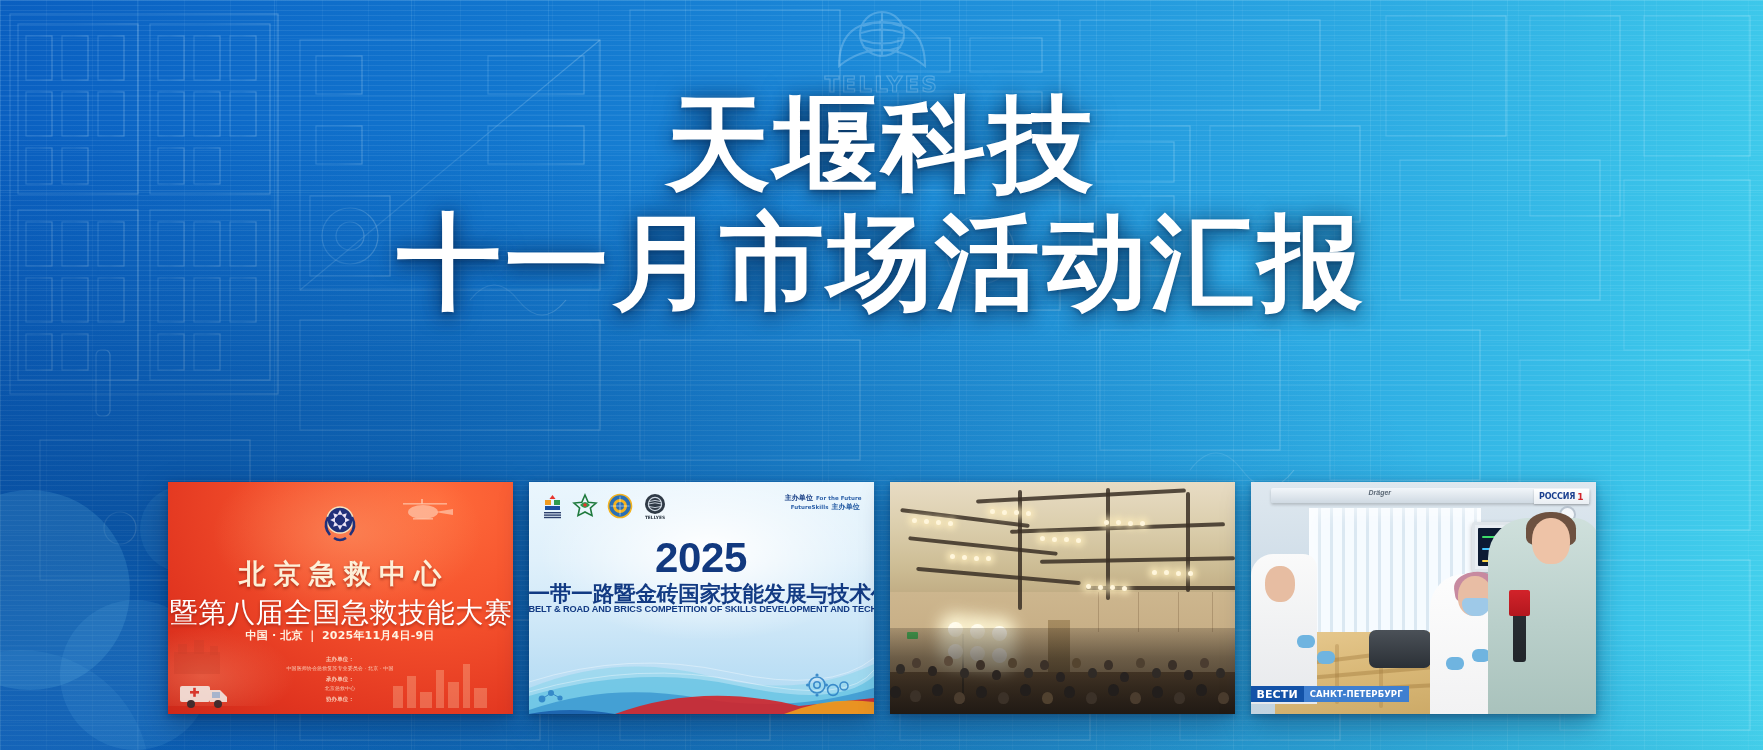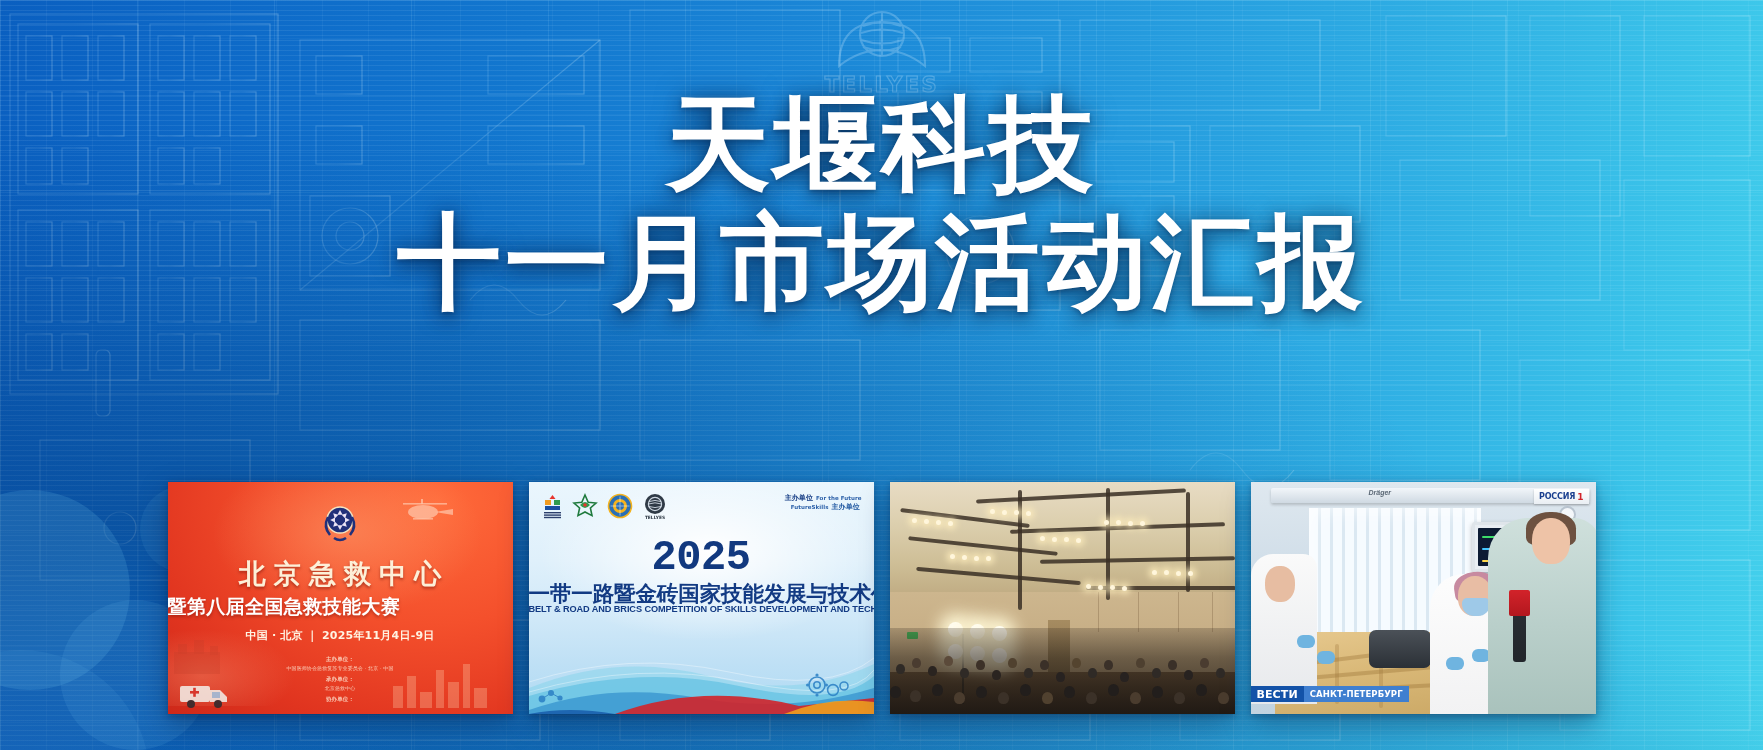--- a/index.html
+++ b/index.html
@@ -114,43 +114,43 @@
   .c1 .heli{ position:absolute; right:56px; top:10px; width:60px; height:34px; opacity:.7;}
   .c1 .emblem{ position:absolute; left:50%; top:15px; transform:translateX(-50%); width:50px;height:50px;}
   .c1 .t1{
     position:absolute; left:0; right:0; top:74px; text-align:center;
     font-size:27px; font-weight:700; letter-spacing:.30em;
     color:#fdf0d8; text-indent:.30em;
     font-family:"DejaVu Sans","Liberation Sans",sans-serif;
     text-shadow:0 2px 3px rgba(120,20,10,.55);
   }
   .c1 .t2{
-    position:absolute; left:0; right:0; top:112px; text-align:left;
-    font-size:19px; font-weight:700; letter-spacing:.02em; color:#ffffff;
+    position:absolute; left:0; right:0; top:112px; text-align:right;
+    font-size:28px; font-weight:400; letter-spacing:.02em; color:#ffffff;
     font-family:"DejaVu Sans","Liberation Sans",sans-serif;
     text-shadow:0 2px 3px rgba(120,20,10,.5);
   }
   .c1 .t3{
     position:absolute; left:0; right:0; top:146px; text-align:center;
     font-size:11px; font-weight:700; color:#fff3e2; letter-spacing:.02em;
     font-family:"DejaVu Sans","Liberation Sans",sans-serif;
   }
   .c1 .fine{ position:absolute; left:0; right:0; top:172px; text-align:center;
     font-size:5px; line-height:1.9; color:rgba(255,235,215,.80); letter-spacing:.02em;
     font-family:"DejaVu Sans","Liberation Sans",sans-serif; }
   .c1 .fine b{ font-size:5.5px; display:block; }
 
   
   .c2{ background:linear-gradient(180deg,#eaf6fd 0%, #dff0fb 34%, #cfe8f8 60%, #bfe0f5 78%, #aedaf3 100%); }
   .c2 .topglow{ position:absolute; inset:0;
     background:radial-gradient(70% 55% at 52% 30%, #ffffff 0%, rgba(255,255,255,0) 70%); }
   .c2 .year{
     position:absolute; left:0; right:0; top:52px; text-align:center;
     font-size:42px; font-weight:700; color:#12397f; letter-spacing:-.01em;
-    font-family:Liberation Mono, monospace;
+    font-family:Liberation Sans, sans-serif;
   }
   .c2 .zh{
     position:absolute; left:0; right:0; top:97px; text-align:center;
     font-size:21.5px; font-weight:700; color:#123a83; letter-spacing:-.005em;
     font-family:"DejaVu Sans","Liberation Sans",sans-serif; white-space:nowrap;
   }
   .c2 .en{
     position:absolute; left:0; right:0; top:122px; text-align:center;
     font-size:9.2px; font-weight:700; color:#123a83; letter-spacing:-.01em;
     font-family:"Liberation Sans",sans-serif; white-space:nowrap;

